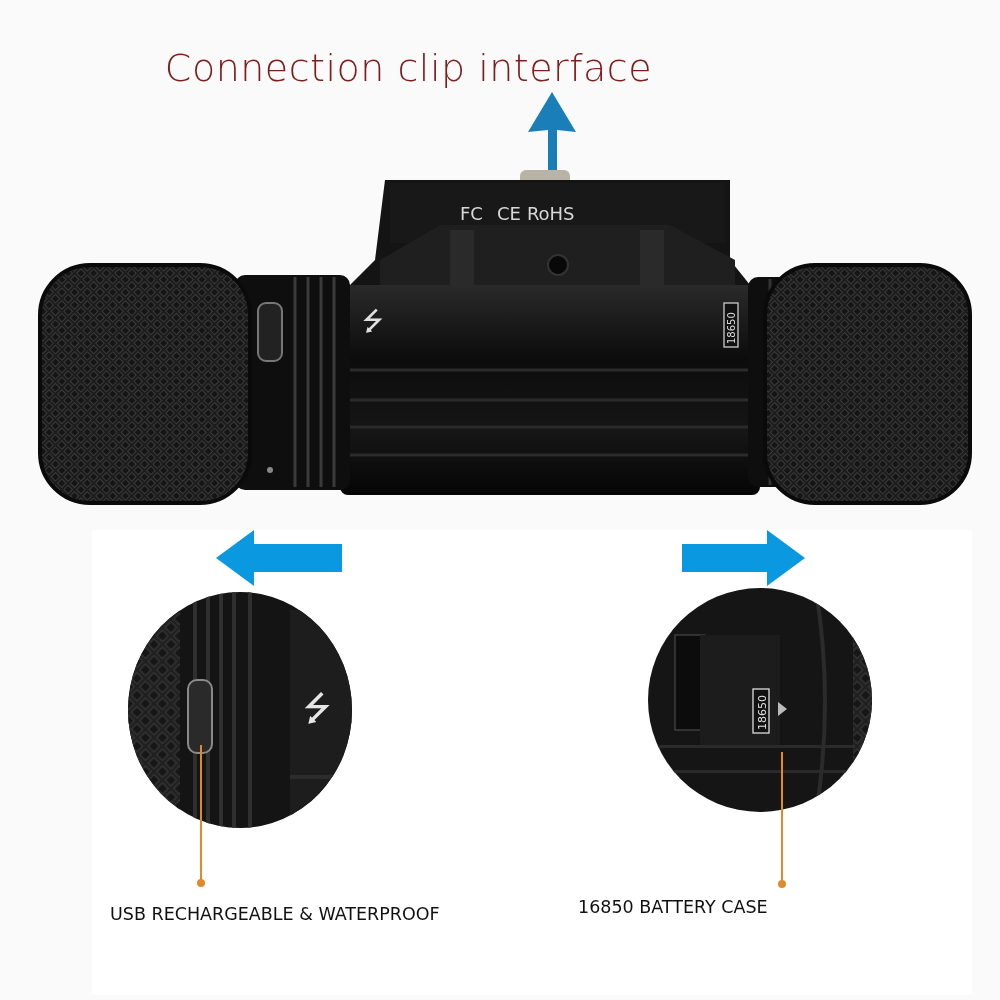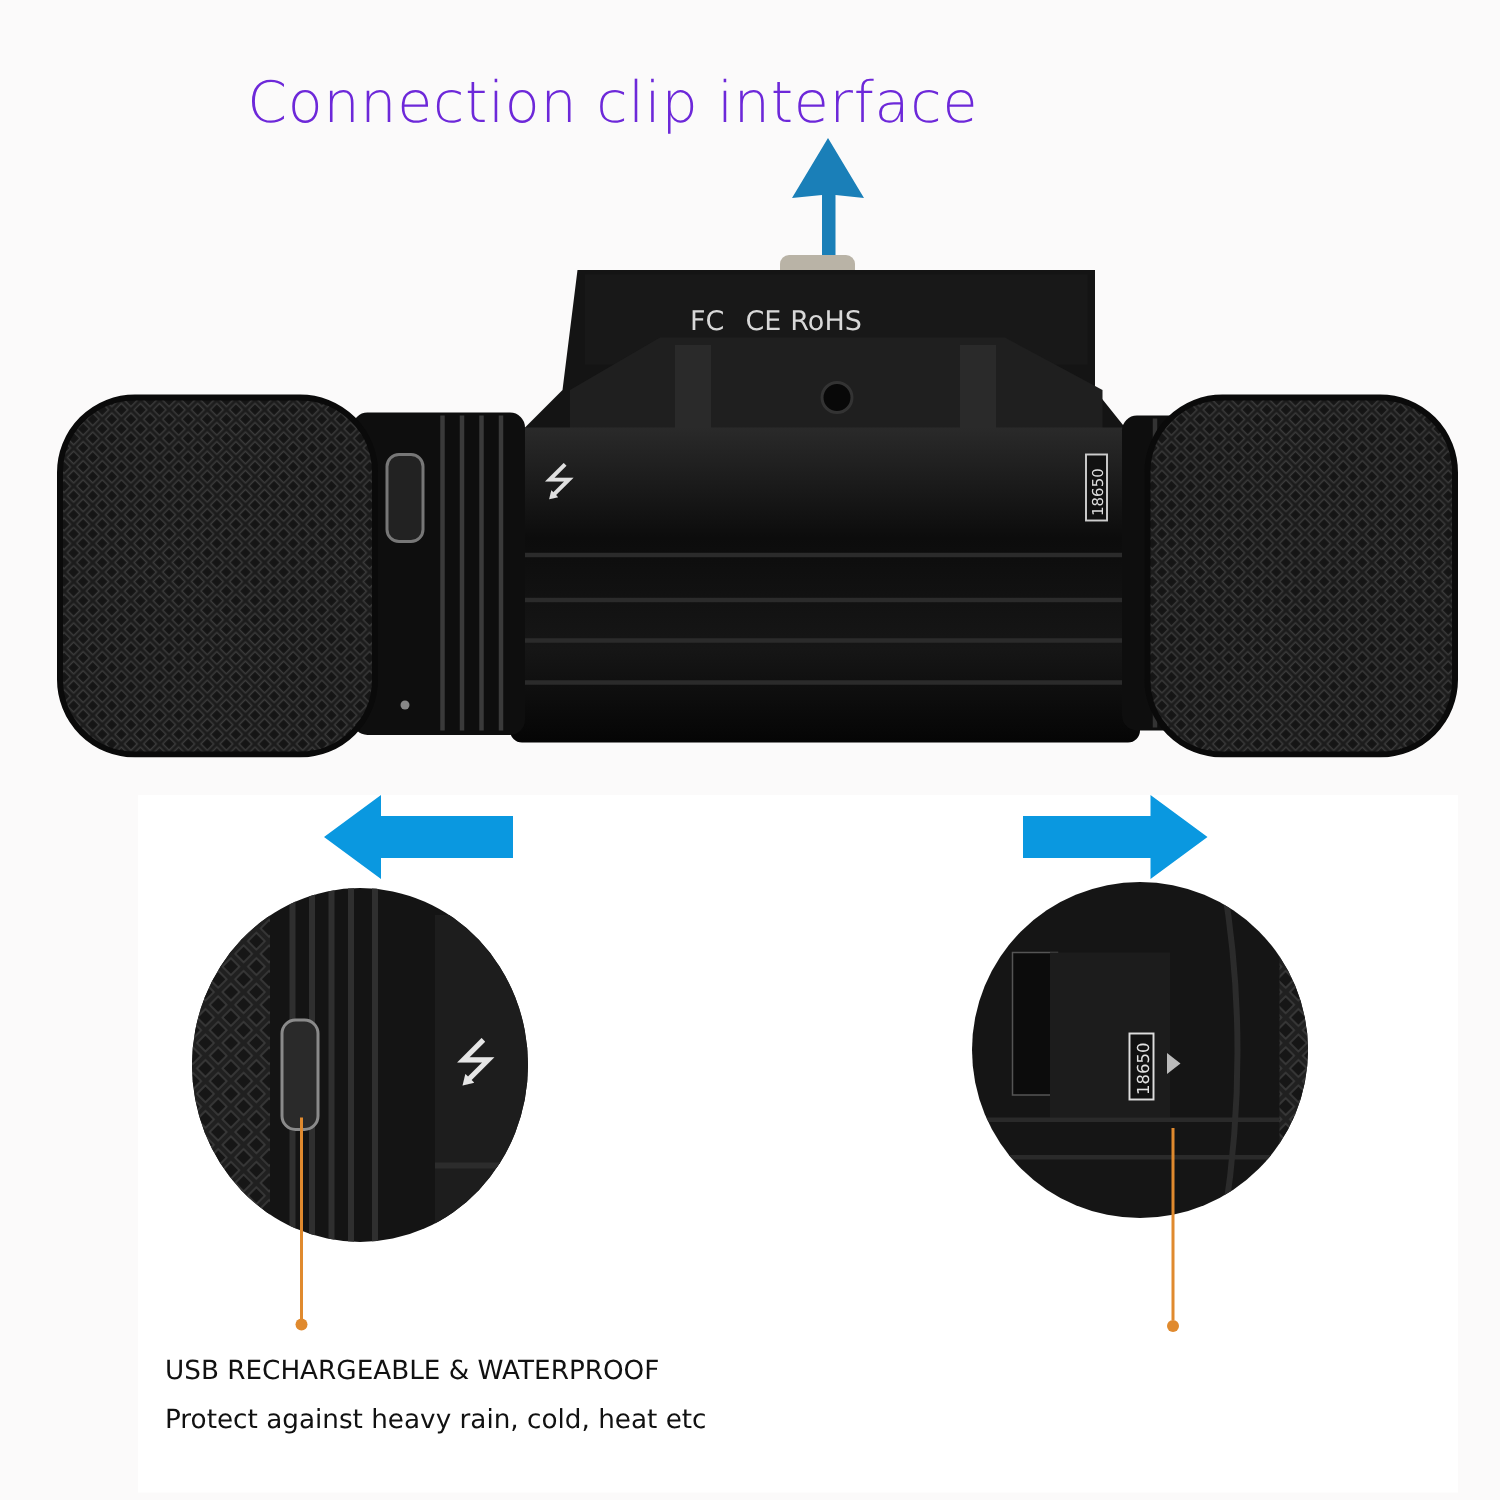--- a/index.html
+++ b/index.html
@@ -7,21 +7,21 @@
       width: 1000px; height: 1000px; position: relative; overflow: hidden;
       background: #fbfafa;
       font-family: "DejaVu Sans", sans-serif;
       color: #111;
     }
     .abs { position: absolute; }
 
     
     .title {
       left: 0; width: 817px; top: 46px; text-align: center;
-      font-size: 38px; font-weight: 300; letter-spacing: 0.5px; color: #6d28d9;
+      font-size: 38px; font-weight: 300; letter-spacing: 0.5px; color: #7f1d1d;
       font-family: "DejaVu Sans", sans-serif;
     }
 
     
     .panel {
       left: 92px; top: 530px; width: 880px; height: 465px; background: #ffffff;
     }
 
     
     .device { left: 30px; top: 165px; width: 950px; height: 340px; }
@@ -171,17 +171,17 @@
   </g>
 </svg>
 
 <div class="abs leader" style="left:200px;top:745px;height:135px"></div>
 <div class="abs leader-dot" style="left:197px;top:879px"></div>
 <div class="abs leader" style="left:781px;top:752px;height:128px"></div>
 <div class="abs leader-dot" style="left:778px;top:880px"></div>
 
 <div class="abs callout callout-left">
   <div>USB RECHARGEABLE &amp; WATERPROOF</div>
-  <div>Protect against heavy rain, cold, heat etc</div>
 </div>
 
 <div class="abs callout callout-right">
+  <div>16850 BATTERY CASE</div>
 </div>
 
 </body></html>

